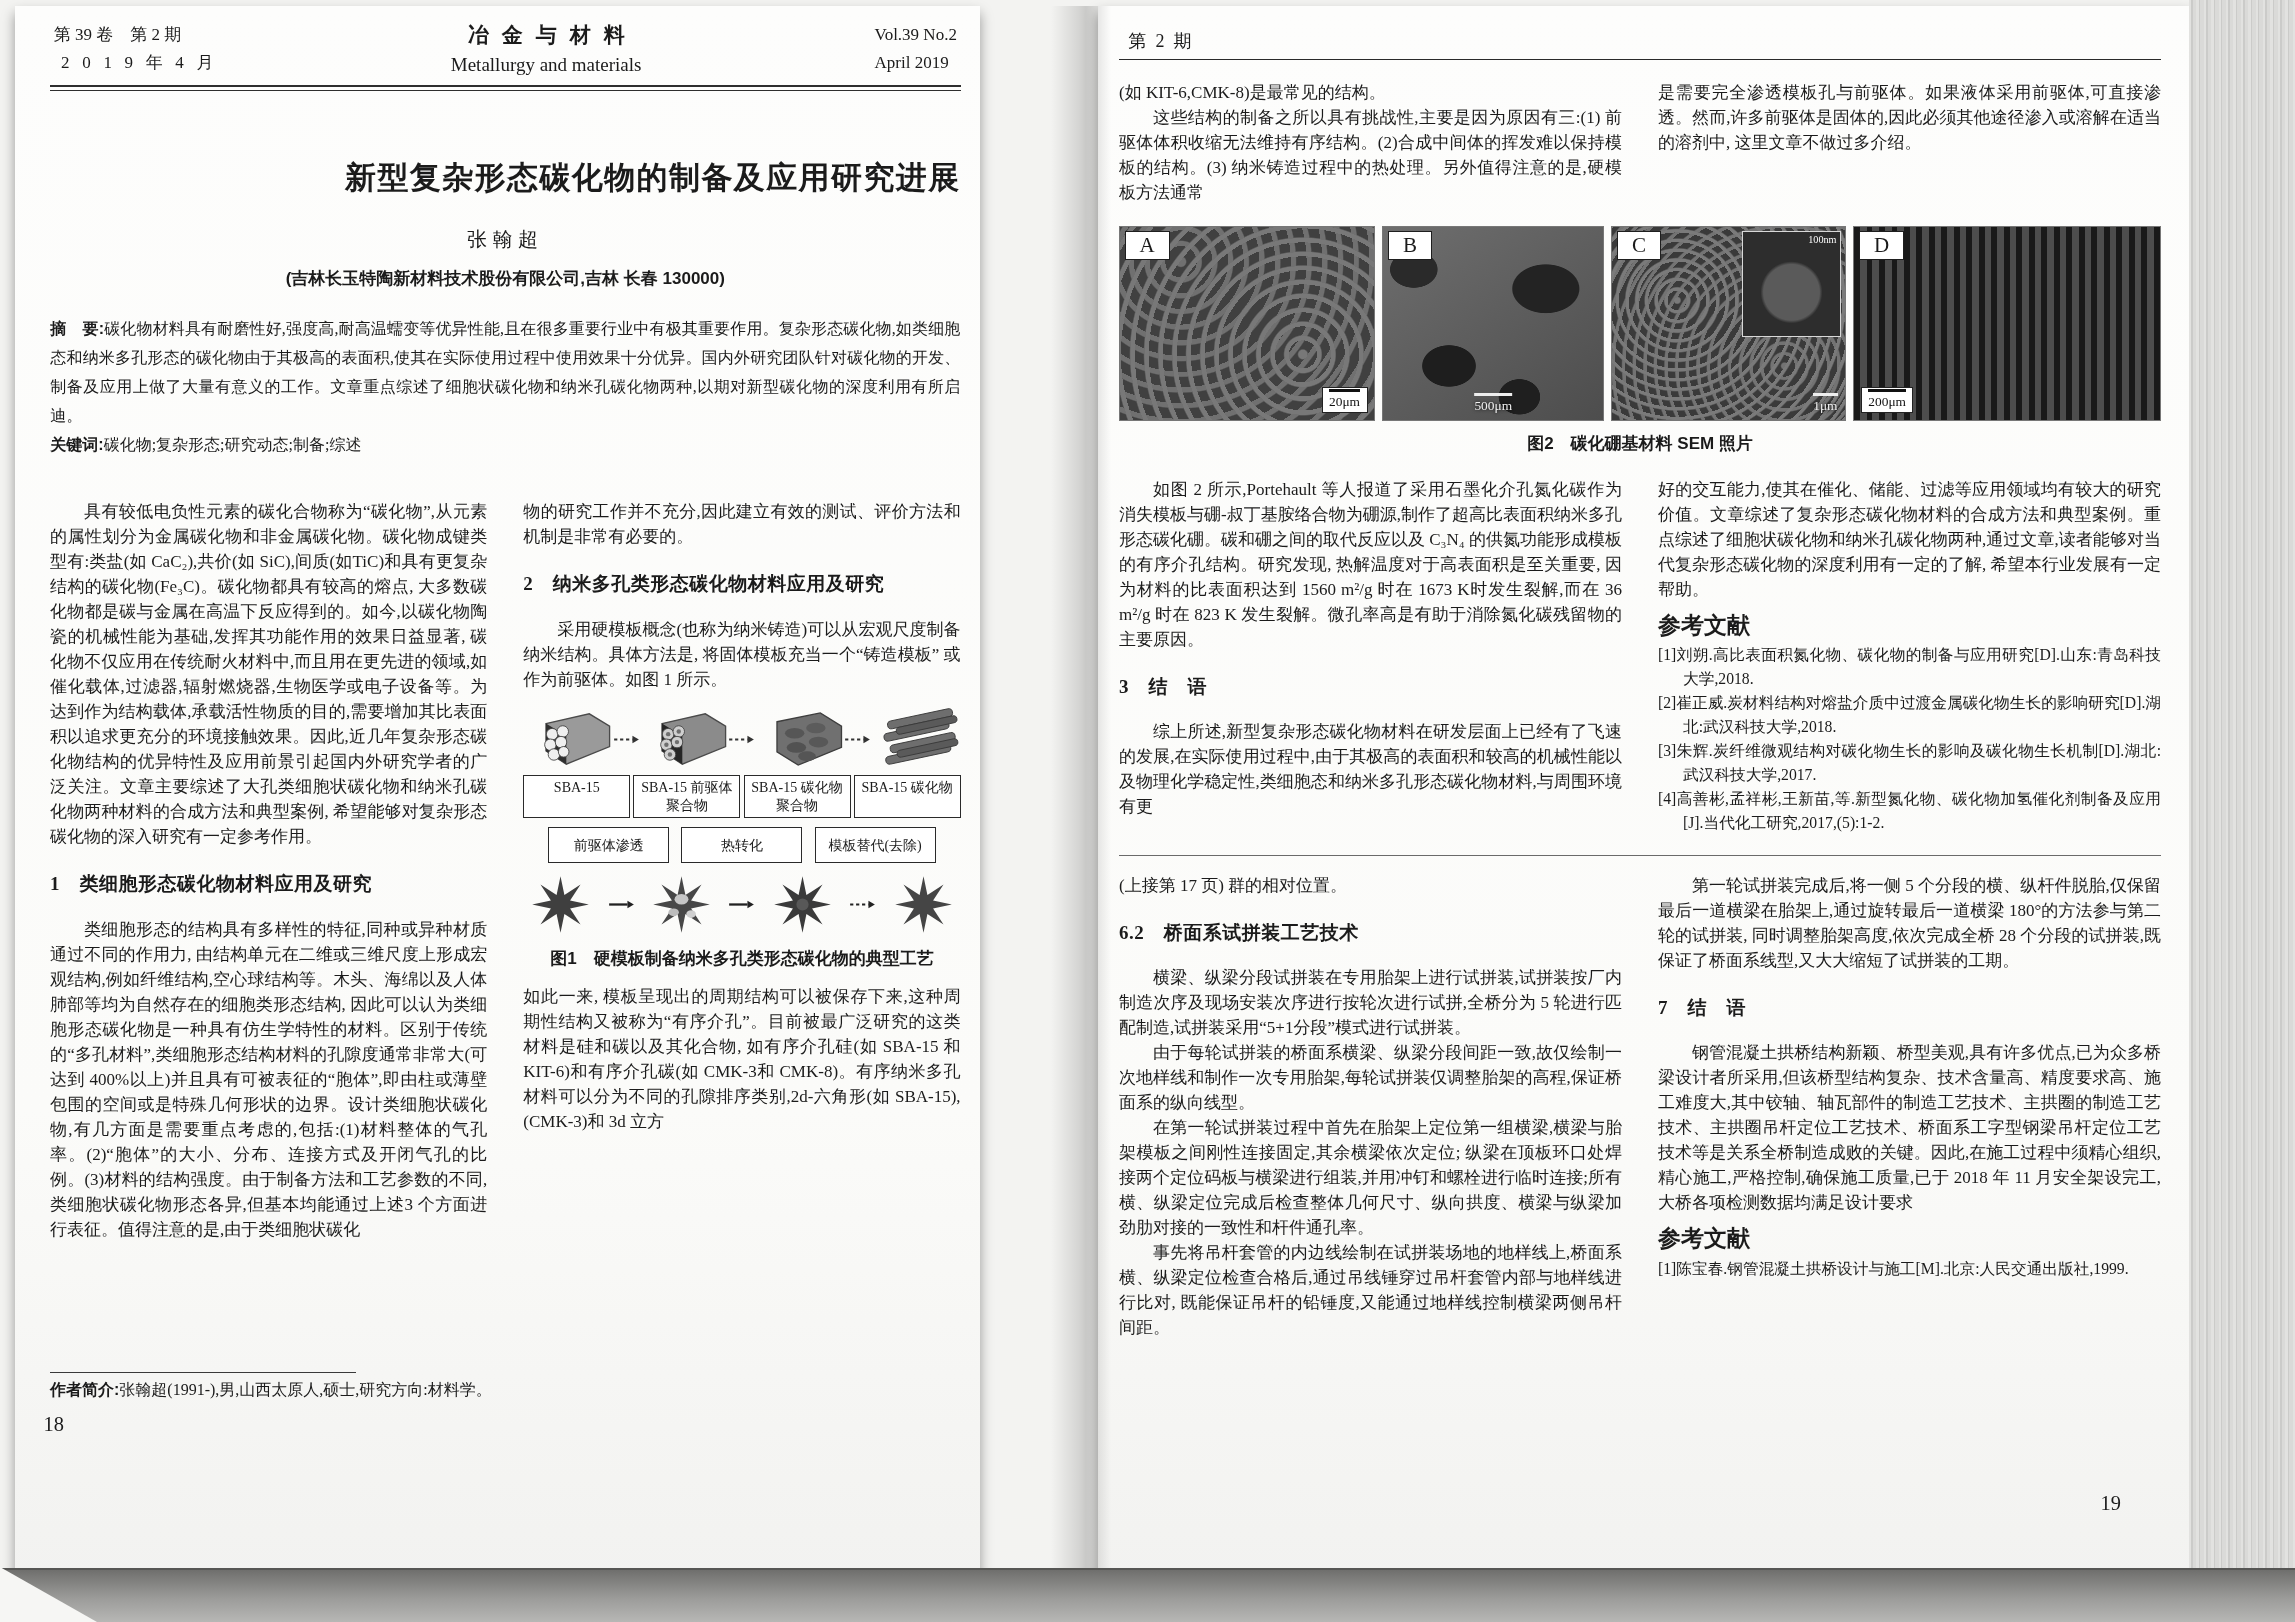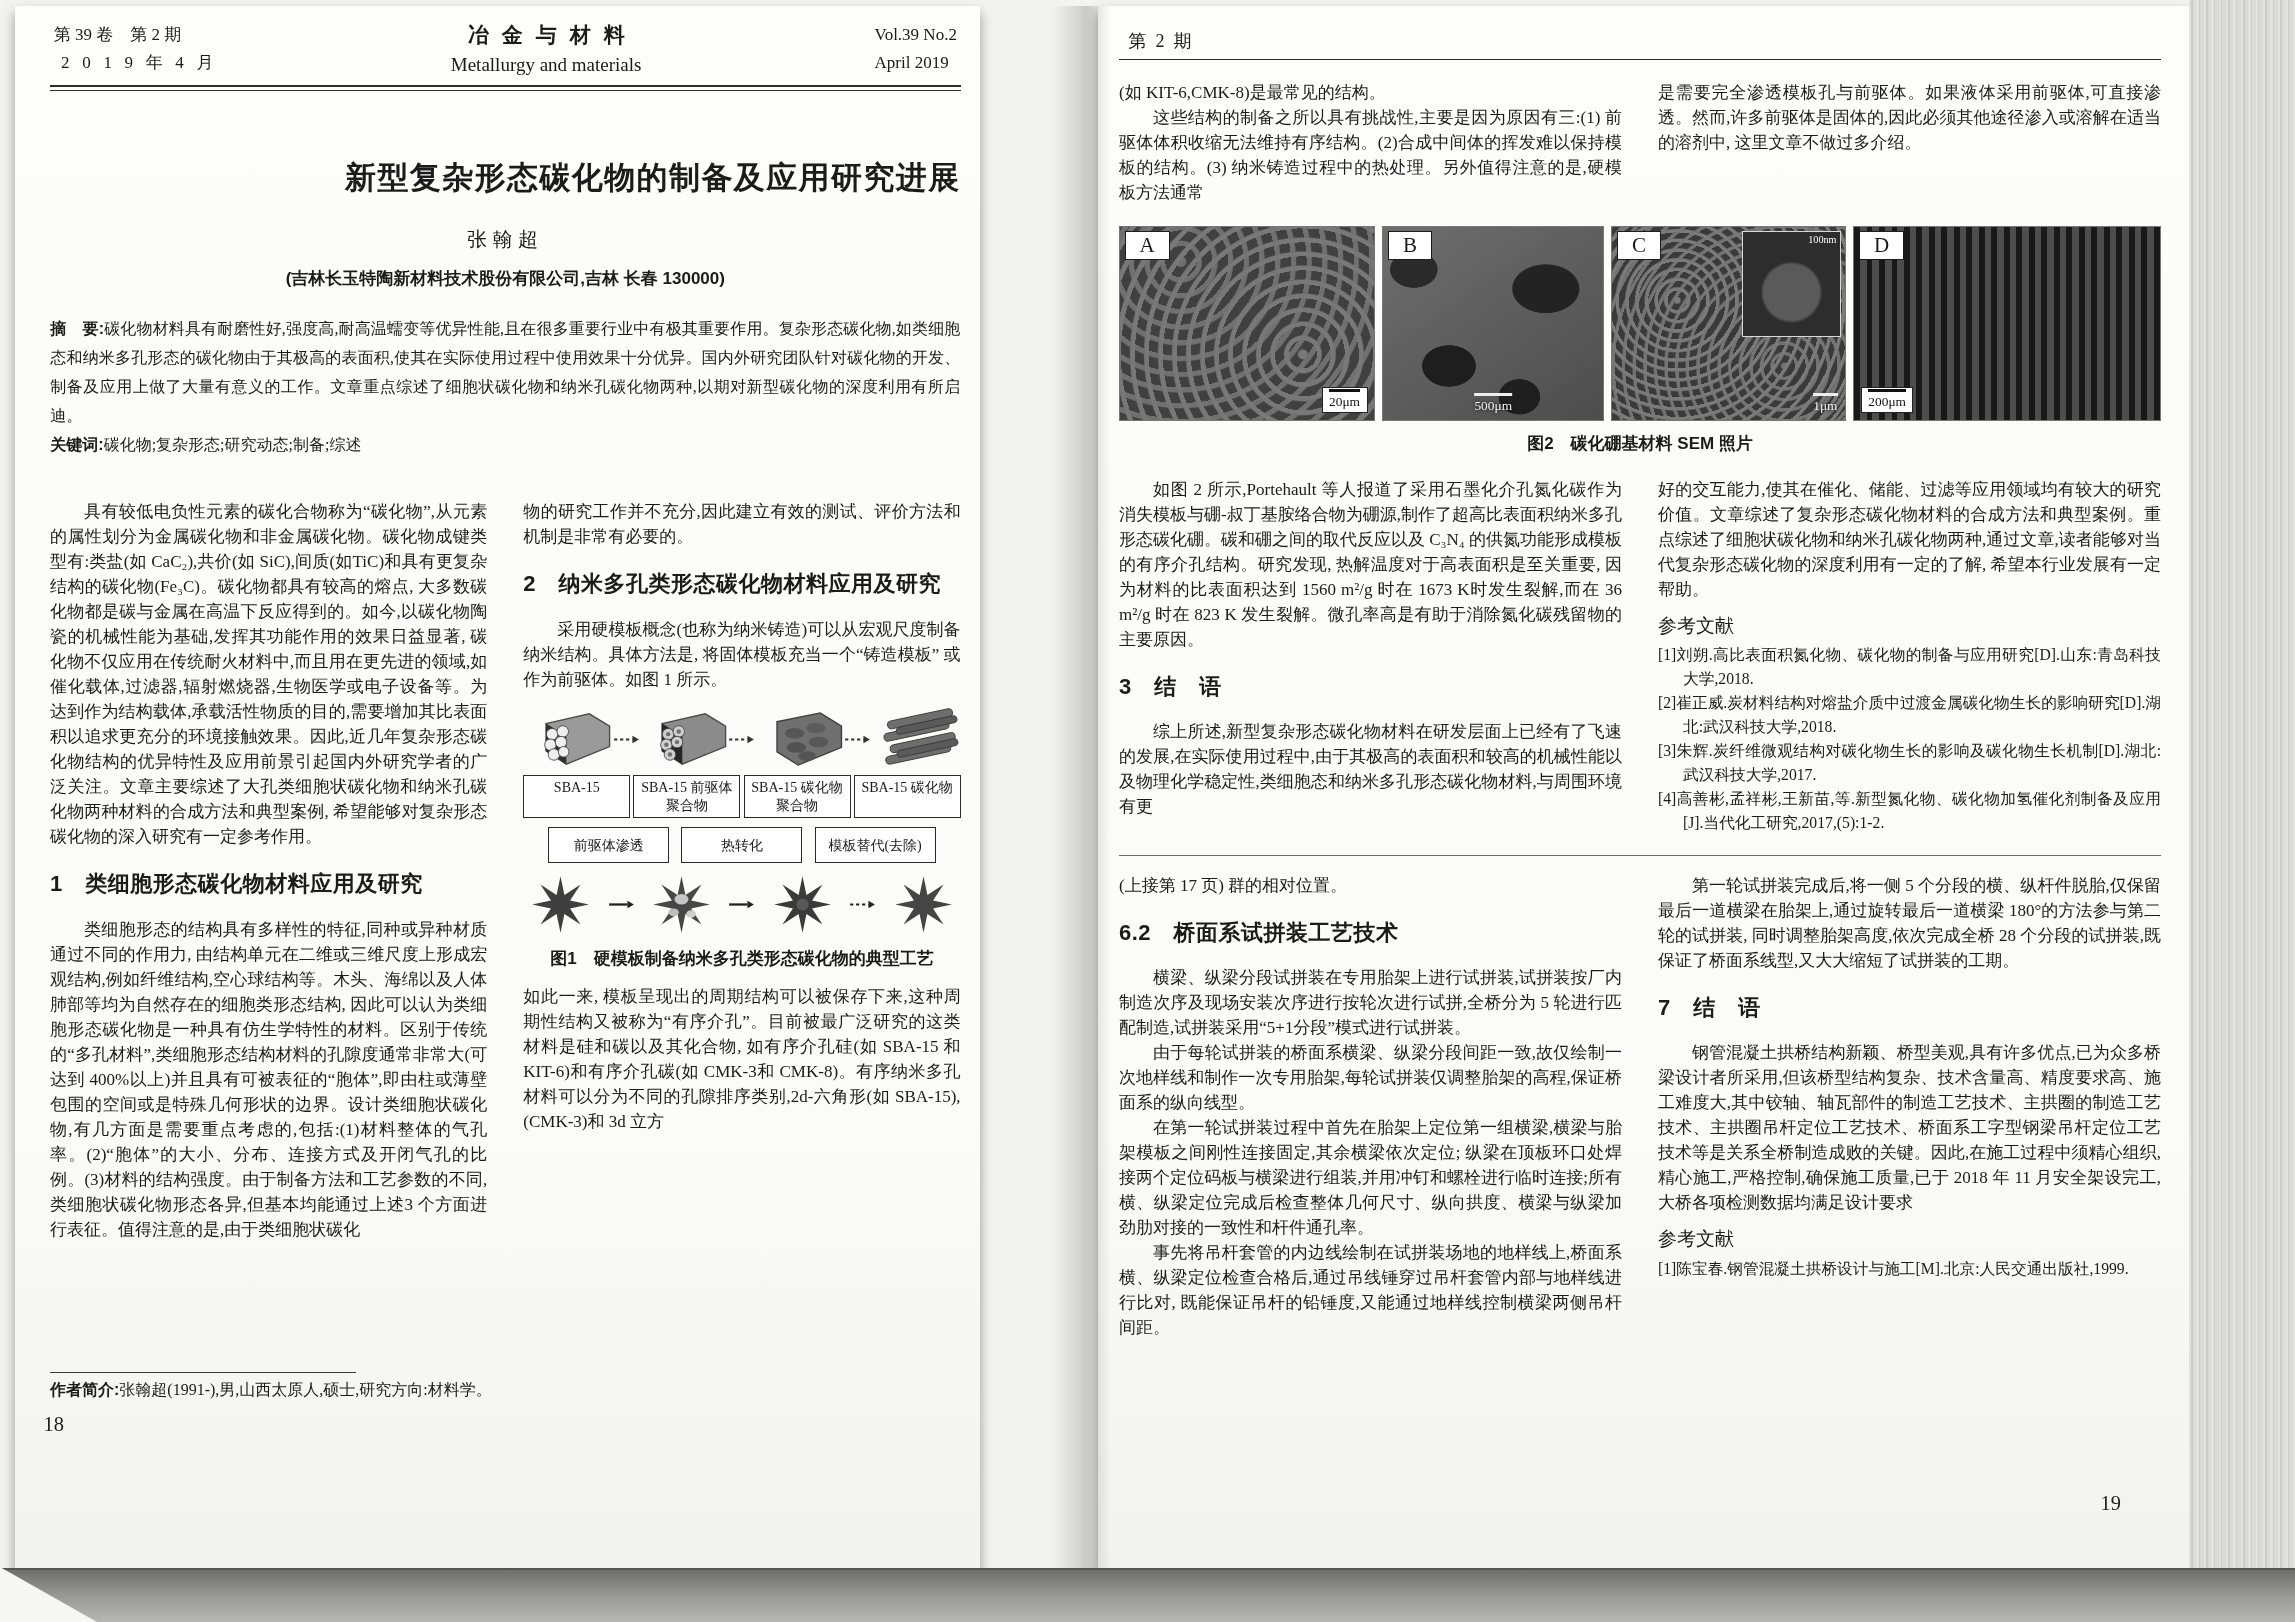--- a/index.html
+++ b/index.html
@@ -28,21 +28,21 @@
   .affil{margin-top:14px;text-align:center;font-size:17px;font-family:"Liberation Sans",sans-serif;font-weight:700;}
   .abstract{margin:24px auto 0;width:910px;font-size:16px;line-height:29px;text-align:justify;}
   .abstract p{margin:0;}
   .abstract b{font-family:"Liberation Sans",sans-serif;}
 
   
   .cols{display:flex;gap:36px;}
   .col{flex:1;min-width:0;font-size:17px;line-height:25px;text-align:justify;}
   .col p{margin:0;}
   .col p.ind{text-indent:2em;}
-  .col h2{font-family:Liberation Sans, sans-serif;font-size:22px;font-weight:700;margin:22px 0 20.4px;letter-spacing:0.5px;}
+  .col h2{font-family:Liberation Serif, serif;font-size:19px;font-weight:700;margin:22px 0 20.4px;letter-spacing:0.5px;}
   .lp-cols{margin-top:40px;height:862px;overflow:hidden;}
 
   .footnote-rule{width:306px;border-top:1.9px solid #3a3a3a;margin-top:10.2px;}
   .footnote{margin-top:7.4px;font-size:16px;}
   .footnote b{font-family:"Liberation Sans",sans-serif;}
   .pagenum{font-size:20.4px;}
   .pn-left{margin:12px 0 0 -6.5px;}
   .pn-right{position:absolute;right:69px;bottom:69px;}
 
   
@@ -54,21 +54,21 @@
   .f1-process{display:flex;justify-content:space-between;margin-top:9.3px;padding:0 25px;}
   .f1-pbox{border:1.4px solid #2a2a2a;background:#fff;padding:4.6px 2.8px;font-size:14px;text-align:center;width:121px;box-sizing:border-box;}
   .f1-stars{display:flex;align-items:center;justify-content:space-between;margin-top:11px;padding:0 2.8px;}
   figcaption{text-align:center;font-family:"Liberation Sans",sans-serif;font-weight:700;font-size:17px;margin-top:11px;}
 
   
   .rp-issue{font-size:18px;margin:11px 0 0 9.3px;letter-spacing:2.3px;}
   .single-rule{margin-top:6.5px;border-top:1.9px solid #2a2a2a;}
   .rp-top-cols{margin-top:20.4px;}
   .rp-mid-cols{margin-top:22px;}
-  .refs-h{font-family:"Liberation Sans",sans-serif;font-weight:400;font-size:19px;margin:11px 0 5.6px;}
+  .refs-h{font-family:"Liberation Sans",sans-serif;font-weight:700;font-size:23px;margin:11px 0 5.6px;}
   .ref{padding-left:25px;text-indent:-25px;margin:0;font-size:15.7px;line-height:24px;}
   .article-divider{margin-top:19.4px;border-top:1.4px solid #6a6a6a;}
   .rp-bottom-cols{margin-top:16.7px;}
   .h-sub{font-family:"Liberation Sans",sans-serif;font-size:18.5px;font-weight:700;margin:7.4px 0 6.5px;}
   .h-big{font-family:"Liberation Sans",sans-serif;font-size:19px;font-weight:700;margin:24px 0 22px;}
 
   
   .fig2{margin:20.4px 0 0;}
   .sem-row{display:flex;gap:7.4px;height:195px;}
   .sem{position:relative;overflow:hidden;border:0.5px solid #777;}

